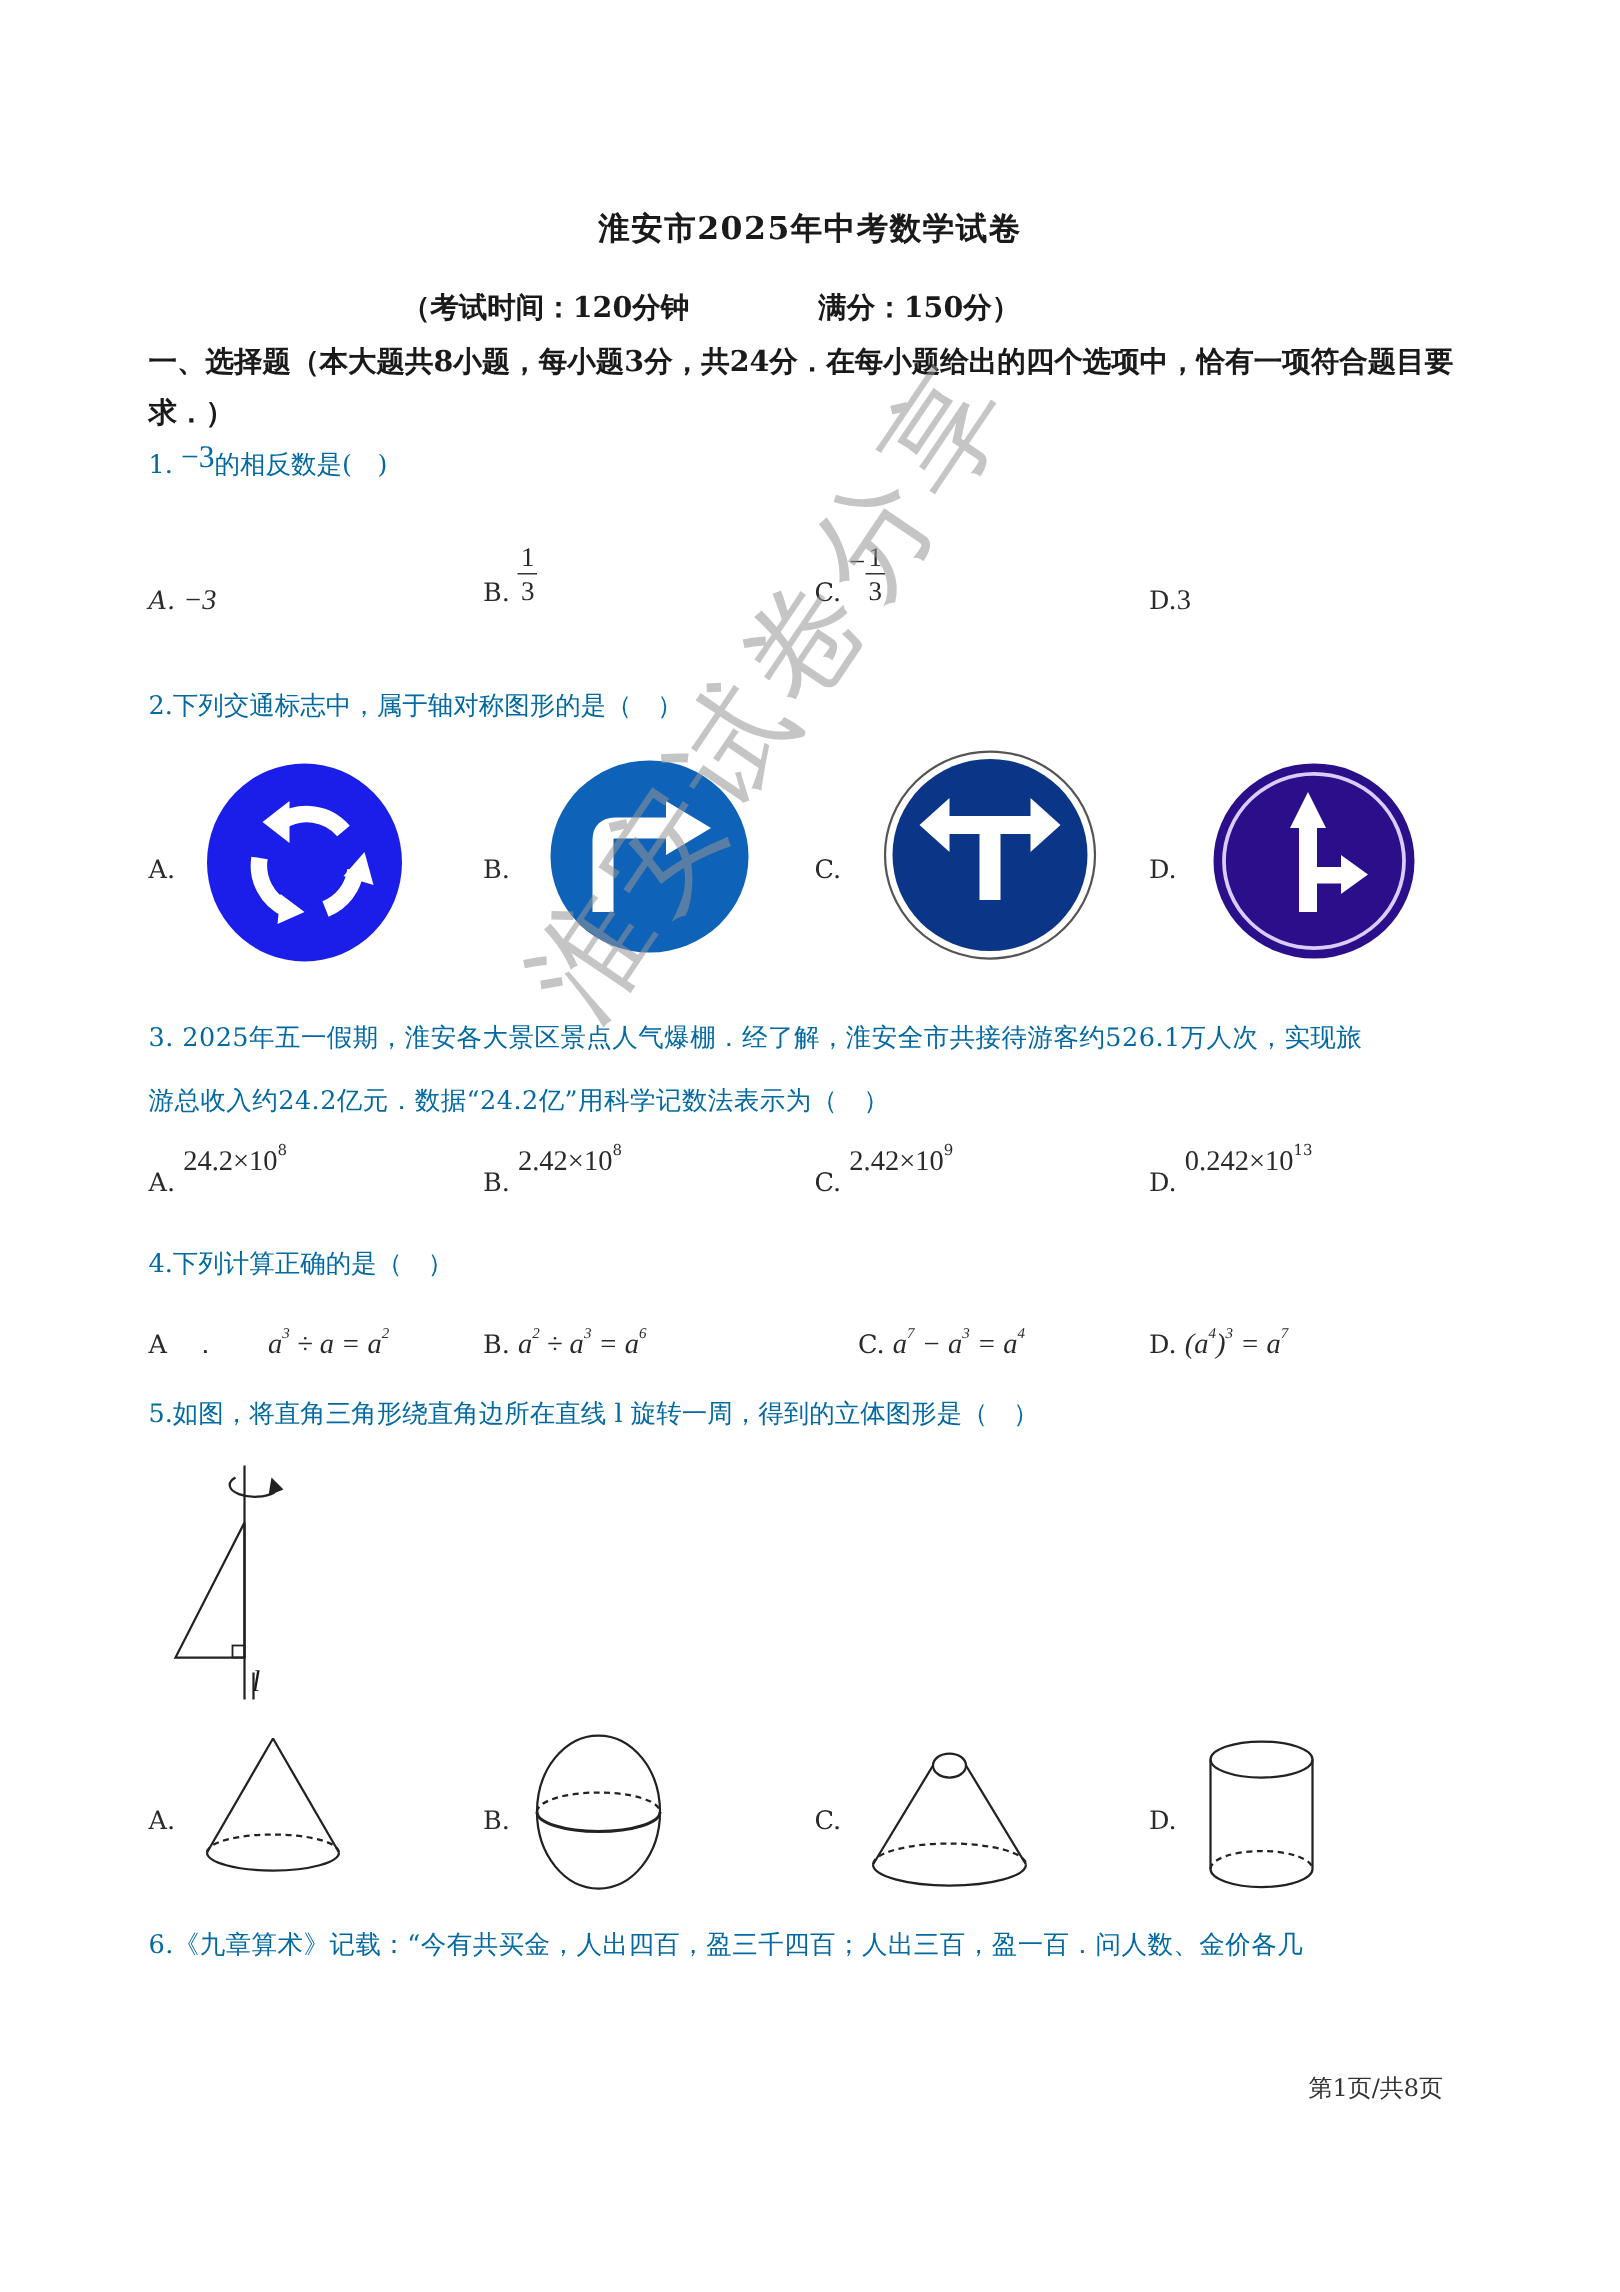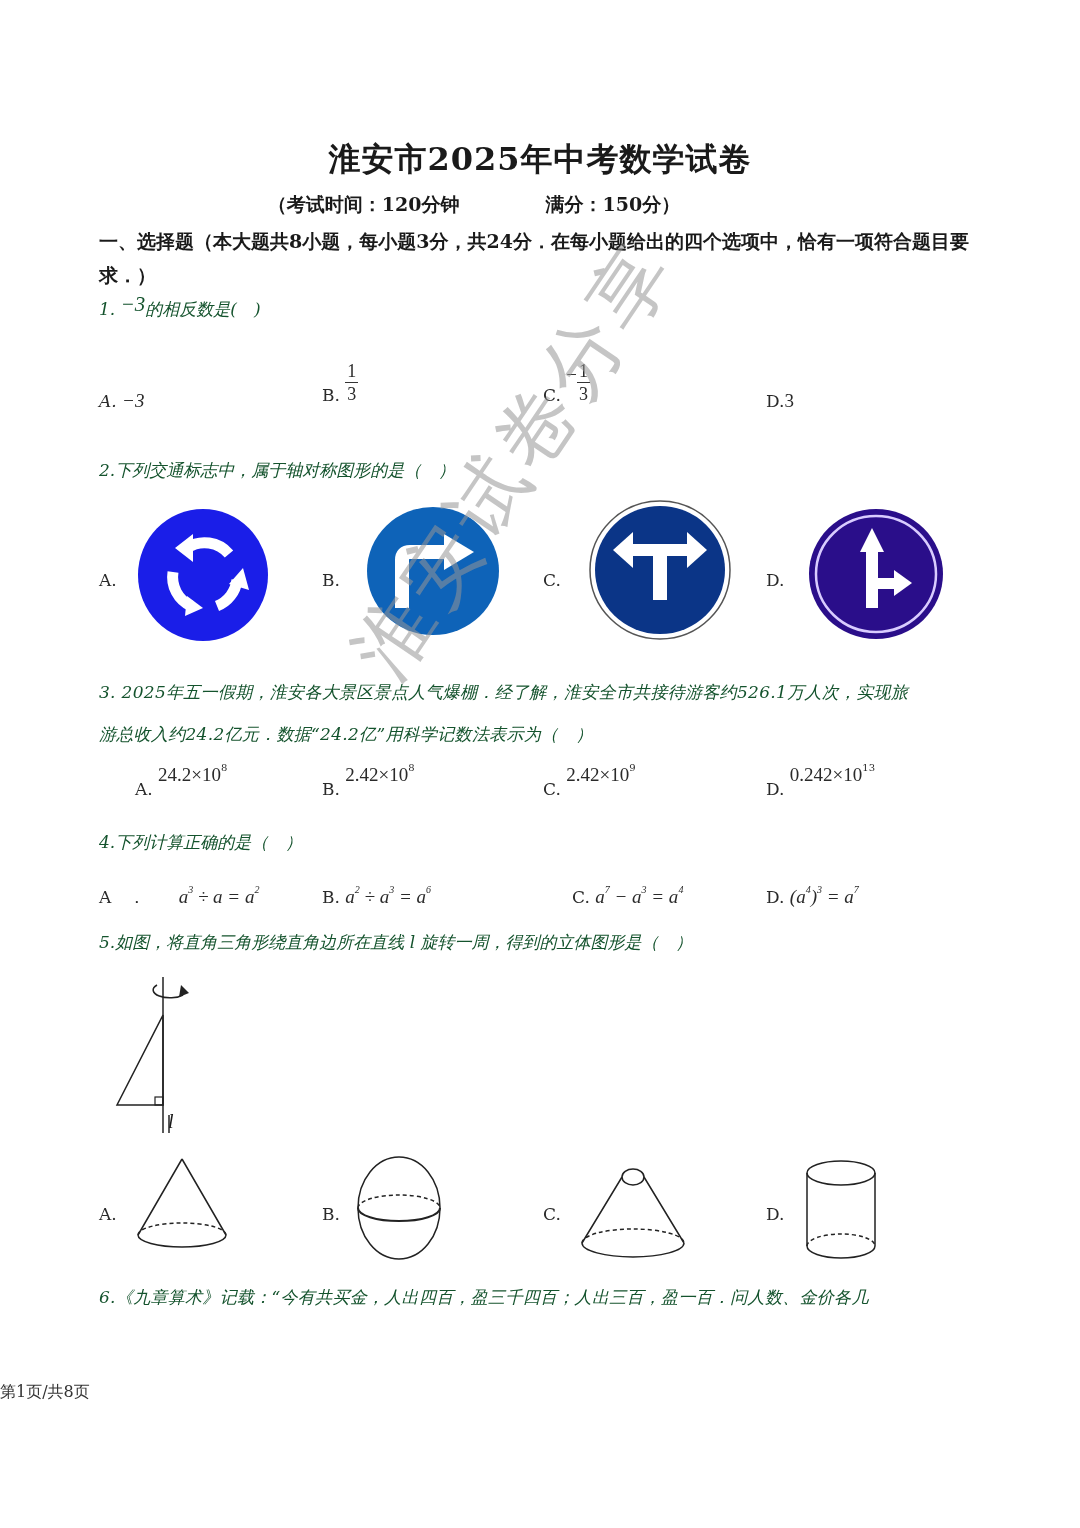--- a/index.html
+++ b/index.html
@@ -4,43 +4,43 @@
 <style>
   html, body { margin: 0; padding: 0; background: #ffffff; }
   body {
     width: 1080px; height: 1528px; position: relative; overflow: hidden;
     font-family: "DejaVu Serif", "Liberation Serif", serif;
     color: #1a1a1a;
   }
   .abs { position: absolute; }
   .title {
     left: 0; width: 1080px; top: 138px; text-align: center;
-    font-size: 32px; font-weight: bold; letter-spacing: 1px;
+    font-size: 21px; font-weight: bold; letter-spacing: 1px;
   }
   .subtitle {
     left: 0; width: 948px; top: 192px; text-align: center;
     font-size: 19px; font-weight: bold;
   }
   .subtitle span { display: inline-block; }
   .subtitle .gap { width: 86px; }
   .section {
     left: 99px; width: 890px; top: 224px;
     font-size: 19px; font-weight: bold; line-height: 34px;
   }
-  .q { left: 99px; font-size: 17px; color: #14532d; font-style: italic; }
+  .q { left: 99px; font-size: 17px; color: #0369a1; }
   .qwide { width: 885px; line-height: 42px; letter-spacing: 0.3px; }
   .opt { font-size: 17px; color: #2a2a2a; }
   .math { font-family: "Liberation Serif", "DejaVu Serif", serif; font-size: 19px; }
   .it { font-style: italic; }
   sup { font-size: 10px; vertical-align: 10px; }
   .frac { display: inline-block; text-align: center; vertical-align: middle; line-height: 22px; font-family: "Liberation Serif", serif; font-size: 18px; }
   .frac .num { display: block; border-bottom: 1px solid #333; padding: 0 2px; }
   .frac .den { display: block; }
   .sign svg, .solid svg { display: block; }
-  .footer { left: 0; width: 918px; top: 1382px; text-align: left; font-size: 16px; color: #333; }
+  .footer { left: 0; width: 918px; top: 1382px; text-align: right; font-size: 16px; color: #333; padding-left: 44px; }
   .watermark {
     left: 330px; top: 640px; font-size: 78px; color: rgba(150,150,150,0.55);
     transform: rotate(-56deg); transform-origin: left top;
     font-family: "DejaVu Sans", sans-serif; letter-spacing: 6px; white-space: nowrap;
     pointer-events: none;
   }
 </style>
 </head>
 <body>
 
@@ -118,21 +118,21 @@
     <polygon points="64,20 52,44 76,44" fill="#fff"></polygon>
     <rect x="64" y="70" width="26" height="11" fill="#fff"></rect>
     <polygon points="104,75 86,62 86,88" fill="#fff"></polygon>
   </svg>
 </div>
 
 <div class="abs q qwide" style="top:671px;">
   <div><span>3.</span> <span>2025年五一假期，淮安各大景区景点人气爆棚．经了解，淮安全市共接待游客约526.1万人次，实现旅</span></div>
   <div><span>游总收入约24.2亿元．数据“24.2亿”用科学记数法表示为（　）</span></div>
 </div>
-<div class="abs opt" style="left:99px;top:762px;margin-left:36px;">
+<div class="abs opt" style="left:99px;top:762px;">
   <span style="vertical-align:-14px;">A.</span>
   <span class="math">24.2×10</span><sup>8</sup>
 </div>
 <div class="abs opt" style="left:322px;top:762px;">
   <span style="vertical-align:-14px;">B.</span>
   <span class="math">2.42×10</span><sup>8</sup>
 </div>
 <div class="abs opt" style="left:543px;top:762px;">
   <span style="vertical-align:-14px;">C.</span>
   <span class="math">2.42×10</span><sup>9</sup>

